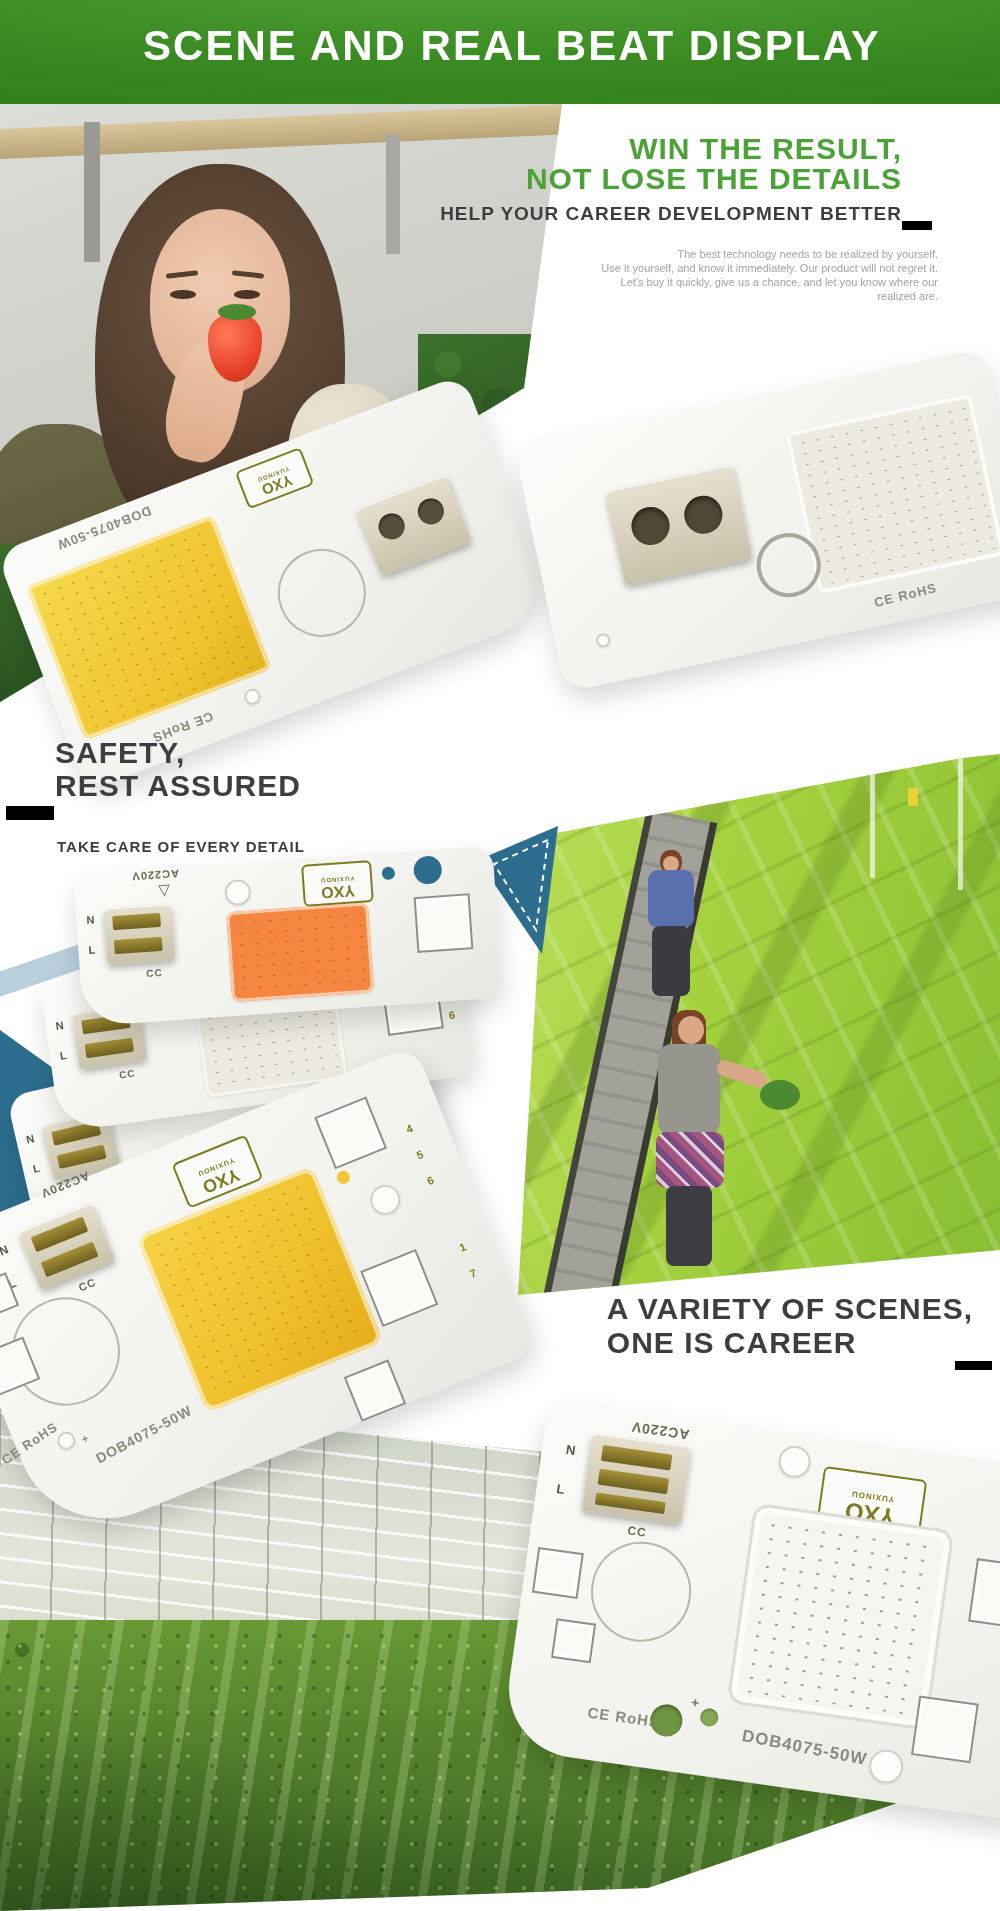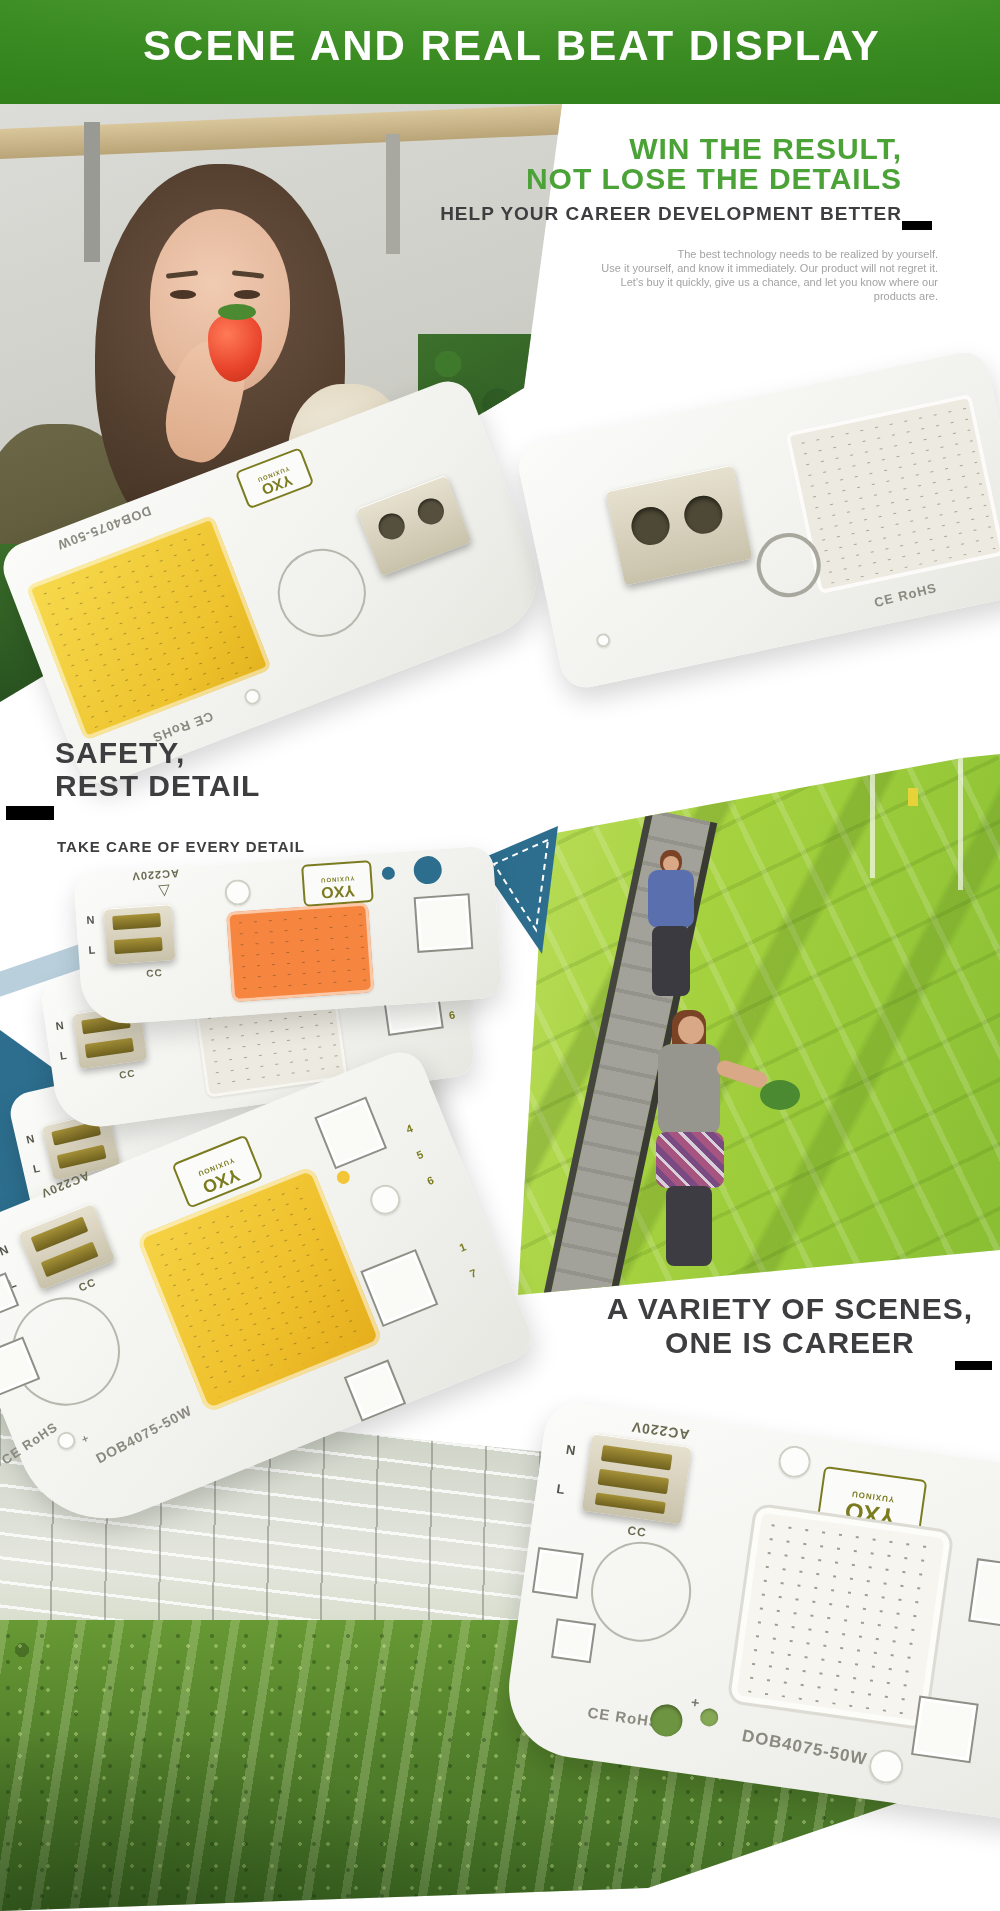--- a/index.html
+++ b/index.html
@@ -84,21 +84,21 @@
   .dotgrid{background-image:radial-gradient(ellipse 2.4px 1.3px at center,rgba(70,60,30,.40) 60%,transparent 65%);
            background-size:15px 11px;}
   .circ-outline{border:2px solid #b7b7ae;border-radius:50%;}
   .pin-nums{color:#7b7b1f;font-weight:700;font-size:11px;writing-mode:vertical-rl;
             text-orientation:upright;letter-spacing:2px;}
   
   .safety-h{position:absolute;left:55px;top:736px;font-weight:800;font-size:30px;
             letter-spacing:1px;color:#3e3e41;line-height:33px;}
   .safety-tag{position:absolute;left:57px;top:838px;font-weight:800;font-size:15px;
               letter-spacing:1px;color:#3e3e41;}
-  .variety-wrap{position:absolute;right:27px;top:1292px;text-align:center;}
+  .variety-wrap{position:absolute;right:27px;top:1292px;text-align:left;}
   .variety-h{font-weight:800;font-size:30px;letter-spacing:1px;color:#3e3e41;line-height:34px;}
   .variety-tag{font-weight:800;font-size:16px;letter-spacing:1px;color:#3e3e41;line-height:19px;}
   
   .blue-stripe{position:absolute;left:-34px;top:958px;width:150px;height:24px;background:#b9d0dc;
                transform:rotate(-19deg);}
   .gh-photo{position:absolute;left:480px;top:750px;width:520px;height:550px;
             clip-path:polygon(65px 85px,482px 8px,520px 4px,520px 500px,38px 545px);
             background:linear-gradient(105deg,#bfe060 0%,#a6d23f 40%,#93c637 78%,#89bd33 100%);}
   .gh-plots{position:absolute;inset:0;
             background:repeating-linear-gradient(64deg,rgba(255,255,255,.16) 0 6px,transparent 6px 44px),
@@ -213,21 +213,21 @@
   <div class="headline">
     <div style="color: rgb(75, 163, 56);">WIN THE RESULT,</div>
     <div style="color: rgb(75, 163, 56);">NOT LOSE THE DETAILS</div>
   </div>
   <div class="subheadline">HELP YOUR CAREER DEVELOPMENT BETTER</div>
   <div class="dash abs" style="left:902px;top:221px;width:30px;height:9px;"></div>
   <div class="hero-par">
     <div>The best technology needs to be realized by yourself.</div>
     <div>Use it yourself, and know it immediately. Our product will not regret it.</div>
     <div>Let's buy it quickly, give us a chance, and let you know where our</div>
-    <div>products are.</div>
+    <div>realized are.</div>
   </div>
 
   <div class="abs pcb" style="left:25px;top:455px;width:500px;height:255px;border-radius:26px 26px 60px 26px;transform:rotate(-21deg);">
     <div class="abs" style="left:16px;top:42px;width:200px;height:165px;border-radius:8px;box-shadow:inset 0 0 0 4px rgba(255,255,255,.5);background:linear-gradient(140deg,#f7da4d,#eec32e 70%,#e3b31e);">
       <div class="abs dotgrid" style="inset:8px;"></div>
     </div>
     <div class="abs logo-box mirror" style="left:252px;top:10px;width:66px;height:36px;">
       <div style="font-size:15px;margin-top:2px;">YXO</div>
       <div style="font-size:6px;letter-spacing:1px;">YUXINOU</div>
     </div>
@@ -249,21 +249,21 @@
       <div class="abs" style="left:18px;top:24px;width:38px;height:38px;border-radius:50%;background:#4e4936;box-shadow:inset 0 3px 5px rgba(0,0,0,.55);"></div>
       <div class="abs" style="left:72px;top:24px;width:38px;height:38px;border-radius:50%;background:#4e4936;box-shadow:inset 0 3px 5px rgba(0,0,0,.55);"></div>
     </div>
     <div class="abs circ-outline" style="left:212px;top:140px;width:56px;height:56px;border-width:4px;border-color:#a8a89e;"></div>
     <div class="abs silk-gray" style="left:320px;top:218px;font-size:13px;transform:rotate(-2deg);">CE RoHS</div>
     <div class="abs hole" style="left:40px;top:200px;width:14px;height:14px;"></div>
   </div>
 
   <div class="safety-h">
     <div>SAFETY,</div>
-    <div>REST DETAIL</div>
+    <div>REST ASSURED</div>
   </div>
   <div class="dash abs" style="left:6px;top:806px;width:48px;height:14px;"></div>
   <div class="safety-tag">TAKE CARE OF EVERY DETAIL</div>
 
   <div class="blue-stripe" style="background: rgb(185, 208, 220);"></div>
   <svg class="abs" style="left:0;top:1020px;" width="320" height="450">
     <polygon points="0,10 295,222 0,438" style="fill: rgb(45, 110, 142);"></polygon>
   </svg>
 
   <div class="gh-photo">

